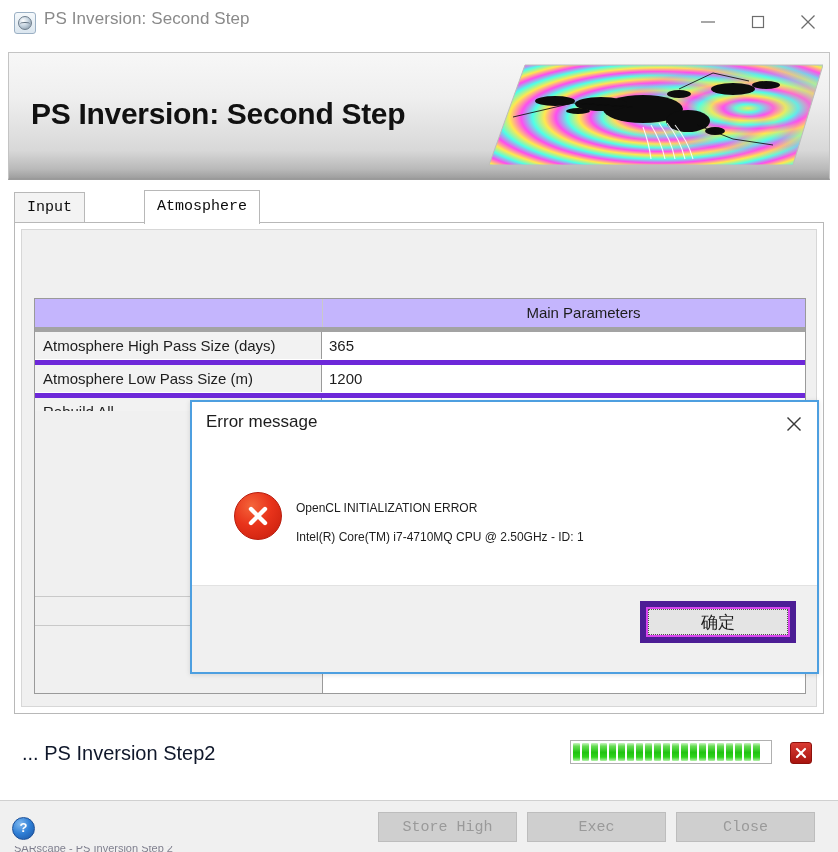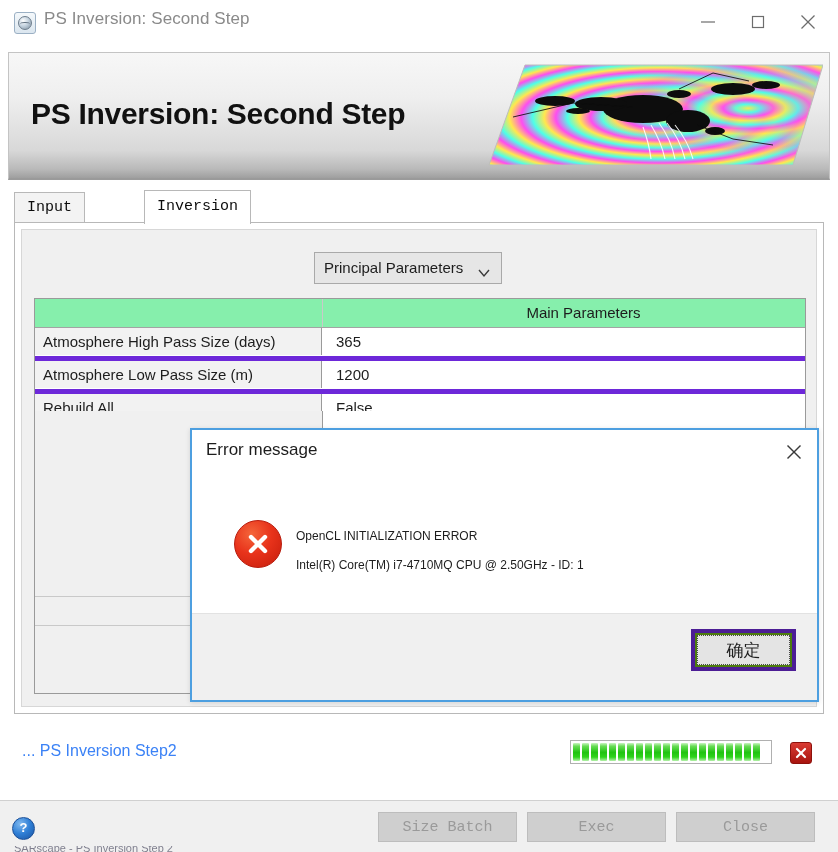--- a/index.html
+++ b/index.html
@@ -51,37 +51,37 @@
   .panel-inner{position:absolute;left:6px;top:6px;right:6px;bottom:6px;background:#f0f0f0;
     border:1px solid #d7d7d7;box-sizing:border-box;}
 
   .combo{position:absolute;left:292px;top:22px;width:188px;height:32px;background:#e6e6e6;
     border:1px solid #a9a9a9;box-sizing:border-box;cursor:default;}
   .combo-label{position:absolute;left:9px;top:6px;font-size:15px;color:#1d1d1d;}
   .combo-arrow{position:absolute;right:10px;top:11px;}
 
   .table{position:absolute;left:12px;top:68px;right:10px;bottom:12px;
     border:1px solid #9a9a9a;background:#ffffff;box-sizing:border-box;overflow:hidden;}
-  .thead{position:relative;height:28px;background:#86efac;border-bottom:1px solid #a3a3a3;}
+  .thead{position:relative;height:28px;background:#c4b5fd;border-bottom:5px solid #a3a3a3;}
   .thead .sep{position:absolute;left:287px;top:0;width:1px;height:28px;background:#c9c9c9;}
   .thead .lbl{position:absolute;left:287px;top:0;width:523px;height:28px;line-height:28px;
     text-align:center;font-size:15px;color:#1d1d1d;}
   .trow{position:relative;height:28px;border-bottom:5px solid #6d28d9;background:#ffffff;}
   .trow .k{position:absolute;left:0;top:0;width:287px;height:27px;line-height:27px;
     padding-left:8px;box-sizing:border-box;background:#f2f2f2;font-size:15px;color:#1d1d1d;
     border-right:1px solid #9a9a9a;}
   .trow .v{position:absolute;left:288px;top:0;right:0;height:27px;line-height:27px;
-    padding-left:13px;box-sizing:border-box;background:#ffffff;font-size:15px;color:#1d1d1d;}
+    padding-left:6px;box-sizing:border-box;background:#ffffff;font-size:15px;color:#1d1d1d;}
   .tfill{position:absolute;left:0;top:112px;bottom:0;right:0;background:#ffffff;}
   .tfill .kcol{position:absolute;left:0;top:0;width:287px;bottom:0;background:#f0f0f0;
     border-right:1px solid #9a9a9a;}
   .tfill .line{position:absolute;left:0;right:0;height:1px;background:#c9c9c9;}
 
   
-  .status-text{position:absolute;left:22px;top:742px;font-size:16px;color:#3b82f6;}
+  .status-text{position:absolute;left:22px;top:742px;font-size:20px;color:#0f172a;}
   .progress{position:absolute;left:570px;top:740px;width:202px;height:24px;
     background:#ffffff;border:1px solid #b0b0b0;box-sizing:border-box;
     padding:2px;display:flex;gap:2px;align-items:stretch;overflow:hidden;}
   .seg{flex:0 0 7px;background:linear-gradient(to bottom,#c9f5c0 0%,#68dc55 18%,#22c312 52%,#2fd41c 78%,#b5f0aa 100%);
     border-radius:1px;}
   .abort{position:absolute;left:790px;top:742px;width:22px;height:22px;border-radius:3px;
     background:linear-gradient(#d93b33,#a8140e);border:1px solid #8d110c;box-sizing:border-box;cursor:default;}
   .abort svg{position:absolute;left:50%;top:50%;transform:translate(-50%,-50%);}
 
   
@@ -98,35 +98,35 @@
   #fbtn-0{left:378px;width:139px;}
   #fbtn-1{left:527px;width:139px;}
   #fbtn-2{left:676px;width:139px;}
   .cutoff{position:absolute;left:0;top:846px;width:838px;height:6px;overflow:hidden;
     font-size:11px;color:#5a5a6e;white-space:nowrap;opacity:.75;}
   .cutoff span{position:absolute;left:14px;top:-4px;}
 
   
   .dialog{position:absolute;left:190px;top:400px;width:629px;height:274px;
     background:#ffffff;border:2px solid #4d9fe0;box-sizing:border-box;
-    box-shadow:0 1px 5px rgba(0,0,0,.12);margin-top:28px;}
+    box-shadow:0 1px 5px rgba(0,0,0,.12);}
   .dlg-title{position:absolute;left:14px;top:10px;font-size:17px;color:#1d1d1d;}
   .dlg-close{position:absolute;right:6px;top:6px;width:34px;height:32px;cursor:default;}
   .dlg-close svg{position:absolute;left:50%;top:50%;transform:translate(-50%,-50%);}
   .dlg-body{position:absolute;left:0;top:40px;right:0;height:148px;background:#ffffff;}
   .err-icon{position:absolute;left:42px;top:50px;width:48px;height:48px;border-radius:50%;
     background:radial-gradient(circle at 36% 28%,#f4653a 0%,#e8331b 45%,#c41c0b 100%);
     border:1px solid #b81c0d;box-sizing:border-box;}
   .err-icon svg{position:absolute;left:50%;top:50%;transform:translate(-50%,-50%);}
   .err-lines{position:absolute;left:104px;top:52px;}
   .err-lines div{font-size:12px;color:#1d1d1d;line-height:29px;}
   .dlg-foot{position:absolute;left:0;bottom:0;right:0;height:86px;background:#f0f0f0;
     border-top:1px solid #e2e2e2;}
-  .ok-wrap{position:absolute;right:21px;top:15px;width:105px;height:42px;
-    border:4px solid #4c1d95;background:#4d7c0f;box-sizing:border-box;cursor:default;}
+  .ok-wrap{position:absolute;right:21px;top:15px;width:156px;height:42px;
+    border:6px solid #4c1d95;background:#d946ef;box-sizing:border-box;cursor:default;}
   .ok-btn{position:absolute;left:2px;top:2px;right:2px;bottom:2px;background:#e4e4e4;
     border:1px dotted #4a4a4a;box-sizing:border-box;
     display:flex;align-items:center;justify-content:center;
     font-size:17px;color:#1d1d1d;font-family:"Liberation Sans","DejaVu Sans",sans-serif;}
 </style>
 </head>
 <body>
 
 <div class="app">
 
@@ -225,34 +225,26 @@
             <path d="M160 68 q6 16 8 32"></path>
           </g>
         </g>
         <polygon points="42,6 340,6 310,106 6,106" fill="none" stroke="#bdbdbd" stroke-width="1"></polygon>
       </svg>
     </div>
   </div>
 
   <div class="tabs">
     <div class="tab" id="tab-0">Input Files</div>
-    <div class="tab" id="tab-1">Inversion</div>
+    <div class="tab" id="tab-1">Atmosphere</div>
   </div>
 
   <div class="panel">
     <div class="panel-inner">
 
-      <div class="combo">
-        <span class="combo-label">Principal Parameters</span>
-        <span class="combo-arrow">
-          <svg width="14" height="10" viewBox="0 0 14 10">
-            <polyline points="2,2 7,8 12,2" fill="none" stroke="#3a3a3a" stroke-width="1.4"></polyline>
-          </svg>
-        </span>
-      </div>
 
       <div class="table">
         <div class="thead">
           <div class="sep"></div>
           <div class="lbl">Main Parameters</div>
         </div>
 
         <div class="trow">
           <div class="k">Atmosphere High Pass Size (days)</div>
           <div class="v">365</div>
@@ -303,21 +295,21 @@
     <svg width="14" height="14" viewBox="0 0 14 14">
       <line x1="3" y1="3" x2="11" y2="11" stroke="#ffffff" stroke-width="2.2" stroke-linecap="round"></line>
       <line x1="11" y1="3" x2="3" y2="11" stroke="#ffffff" stroke-width="2.2" stroke-linecap="round"></line>
     </svg>
   </div>
 
   <div class="footer"></div>
   <div class="help">
     <span>?</span>
   </div>
-  <div class="fbtn" id="fbtn-0">Size Batch</div>
+  <div class="fbtn" id="fbtn-0">Store High</div>
   <div class="fbtn" id="fbtn-2">Close</div>
   <div class="fbtn" id="fbtn-1">Exec</div>
   <div class="cutoff">
     <span>SARscape - PS Inversion Step 2</span>
   </div>
 
   <div class="dialog">
     <div class="dlg-title">Error message</div>
     <div class="dlg-close">
       <svg width="20" height="20" viewBox="0 0 20 20">

